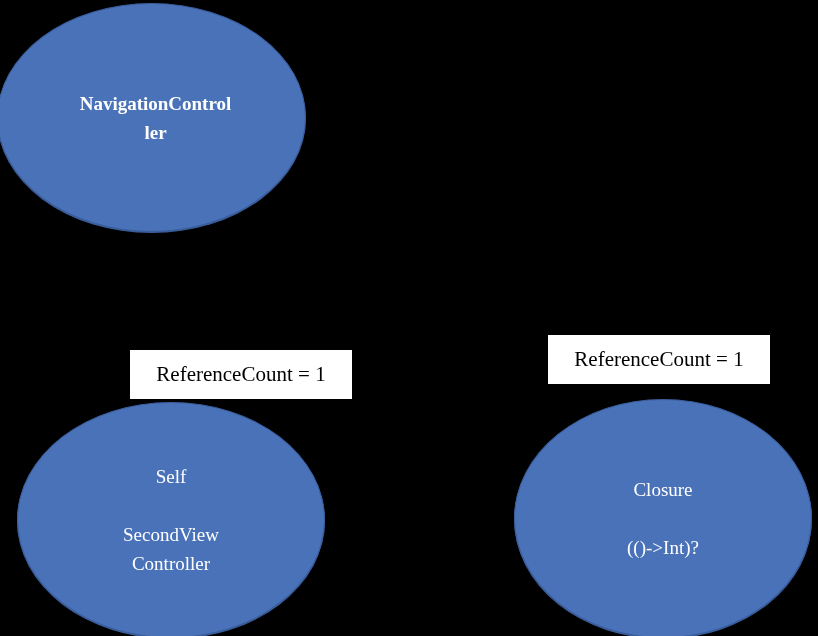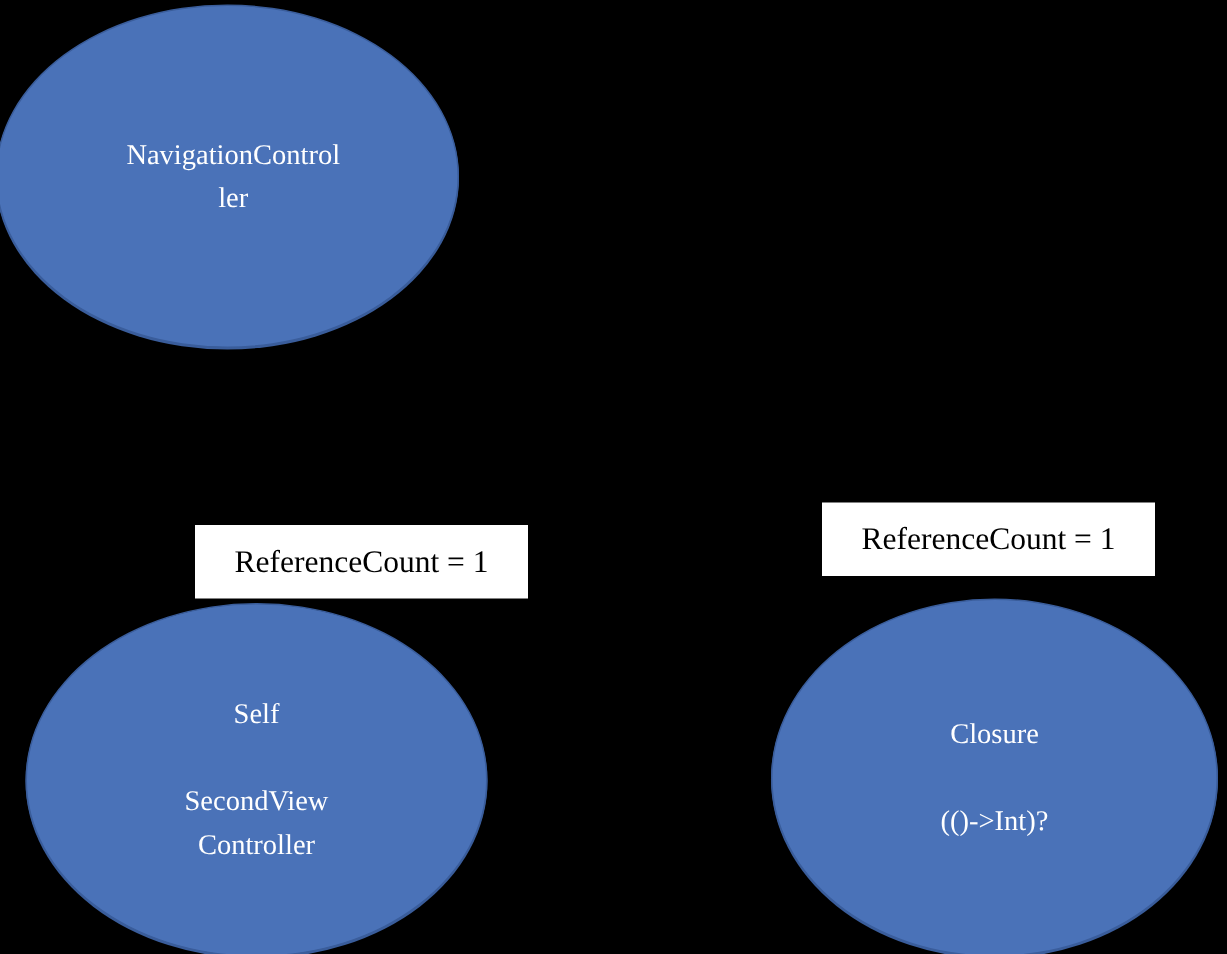--- a/index.html
+++ b/index.html
@@ -28,21 +28,21 @@
   }
   .node-text {
     color: #ffffff;
     font-size: 19px;
     line-height: 29px;
     text-align: center;
     width: 78%;
     white-space: pre-line;
     word-break: break-all;
   }
-  .node-text.wrapchar { word-break: break-all; }
+  .node-text.wrapchar { word-break: break-all; font-weight: bold; }
   .node-text.wrapword { word-break: normal; }
 
   
   #node-navigation-controller {
     left: -3px;
     top: 3px;
     width: 309px;
     height: 229px;
   }
   #node-navigation-controller .node-text {

